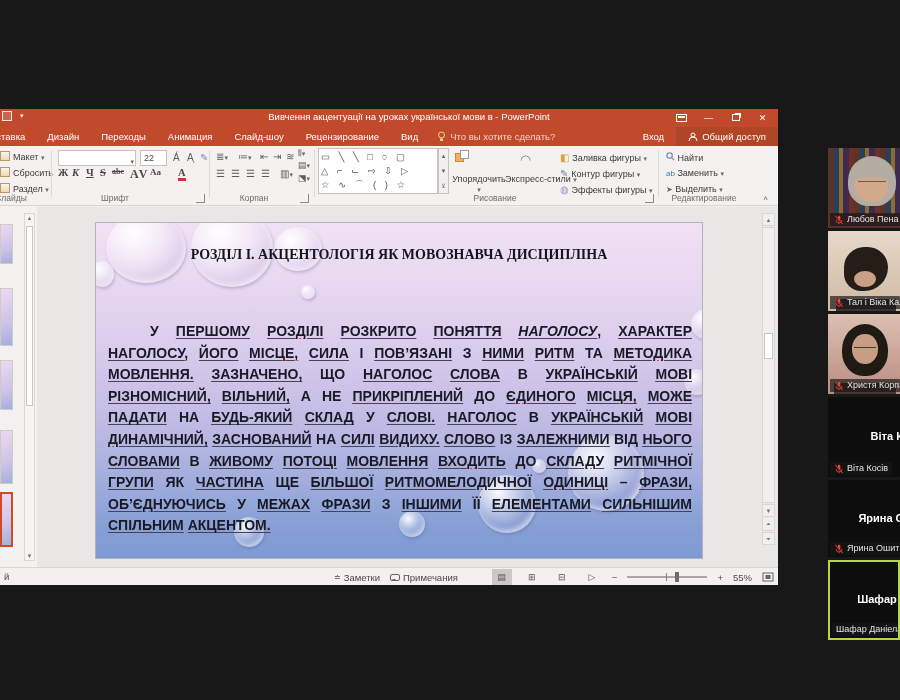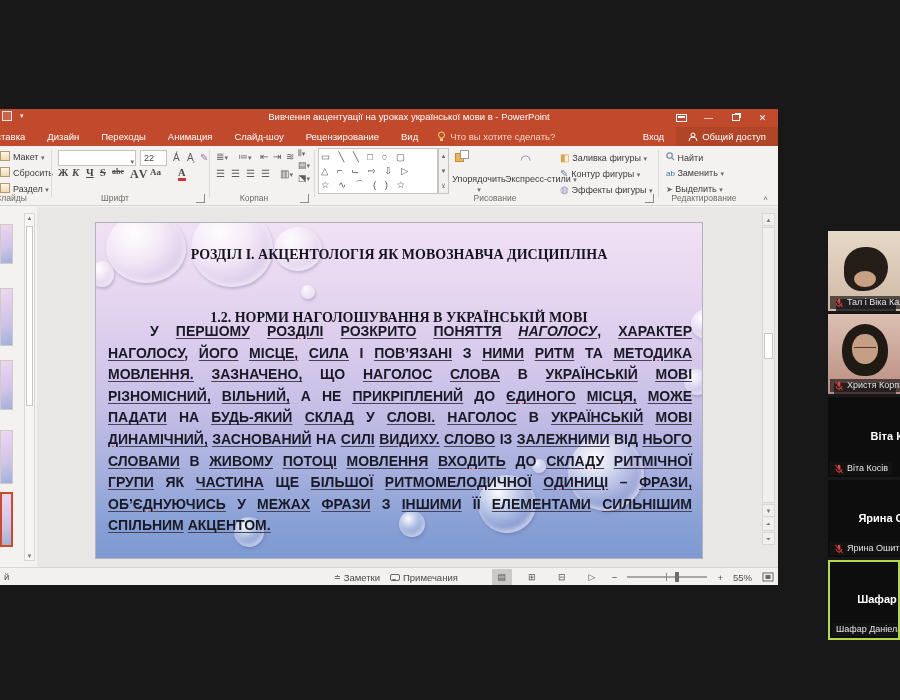--- a/index.html
+++ b/index.html
@@ -251,21 +251,20 @@
         <div class="drop" style="left:205px;top:62px;width:14px;height:14px"></div>
         <div class="drop" style="left:588px;top:146px;width:26px;height:26px"></div>
         <div class="drop" style="left:595px;top:86px;width:30px;height:30px"></div>
         <div class="drop" style="left:138px;top:294px;width:30px;height:30px"></div>
         <div class="drop" style="left:303px;top:288px;width:26px;height:26px"></div>
         <div class="drop" style="left:382px;top:252px;width:58px;height:58px"></div>
         <div class="drop" style="left:436px;top:236px;width:14px;height:14px"></div>
         <div class="drop" style="left:472px;top:212px;width:76px;height:76px"></div>
 
         <div class="stitle" style="top:24px">РОЗДІЛ І. АКЦЕНТОЛОГІЯ ЯК МОВОЗНАВЧА ДИСЦИПЛІНА</div>
-        <div class="stitle" style="top:87px">1.2.  НОРМИ НАГОЛОШУВАННЯ В УКРАЇНСЬКІЙ МОВІ</div>
 
         <div class="sbody"><span>У <span class="sp">ПЕРШОМУ</span> <span class="sp">РОЗДІЛІ</span> <span class="sp">РОЗКРИТО</span> <span class="sp">ПОНЯТТЯ</span></span> <span class="ital sp">НАГОЛОСУ</span><span>, <span class="sp">ХАРАКТЕР</span> <span class="sp">НАГОЛОСУ,</span> <span class="sp">ЙОГО</span> <span class="sp">МІСЦЕ,</span> <span class="sp">СИЛА</span> І <span class="sp">ПОВ’ЯЗАНІ</span> З <span class="sp">НИМИ</span> <span class="sp">РИТМ</span> ТА <span class="sp">МЕТОДИКА</span> <span class="sp">МОВЛЕННЯ.</span> <span class="sp">ЗАЗНАЧЕНО,</span> ЩО <span class="sp">НАГОЛОС</span> <span class="sp">СЛОВА</span> В <span class="sp">УКРАЇНСЬКІЙ</span> <span class="sp">МОВІ</span> <span class="sp">РІЗНОМІСНИЙ,</span> <span class="sp">ВІЛЬНИЙ,</span> А НЕ <span class="sp">ПРИКРІПЛЕНИЙ</span> ДО <span class="sp">ЄДИНОГО</span> <span class="sp">МІСЦЯ,</span> <span class="sp">МОЖЕ</span> <span class="sp">ПАДАТИ</span> НА <span class="sp">БУДЬ-ЯКИЙ</span> <span class="sp">СКЛАД</span> У <span class="sp">СЛОВІ.</span> <span class="sp">НАГОЛОС</span> В <span class="sp">УКРАЇНСЬКІЙ</span> <span class="sp">МОВІ</span> <span class="sp">ДИНАМІЧНИЙ,</span> <span class="sp">ЗАСНОВАНИЙ</span> НА <span class="sp">СИЛІ</span> <span class="sp">ВИДИХУ.</span> <span class="sp">СЛОВО</span> ІЗ <span class="sp">ЗАЛЕЖНИМИ</span> ВІД <span class="sp">НЬОГО</span> <span class="sp">СЛОВАМИ</span> В <span class="sp">ЖИВОМУ</span> <span class="sp">ПОТОЦІ</span> <span class="sp">МОВЛЕННЯ</span> <span class="sp">ВХОДИТЬ</span> ДО <span class="sp">СКЛАДУ</span> <span class="sp">РИТМІЧНОЇ</span> <span class="sp">ГРУПИ</span> ЯК <span class="sp">ЧАСТИНА</span> ЩЕ <span class="sp">БІЛЬШОЇ</span> <span class="sp">РИТМОМЕЛОДИЧНОЇ</span> <span class="sp">ОДИНИЦІ</span> – <span class="sp">ФРАЗИ,</span> <span class="sp">ОБ’ЄДНУЮЧИСЬ</span> У <span class="sp">МЕЖАХ</span> <span class="sp">ФРАЗИ</span> З <span class="sp">ІНШИМИ</span> ЇЇ <span class="sp">ЕЛЕМЕНТАМИ</span> <span class="sp">СИЛЬНІШИМ</span> <span class="sp">СПІЛЬНИМ</span> <span class="sp">АКЦЕНТОМ.</span></span></div>
       </div>
 
       <div class="sscroll">
         <div class="sbox">▲</div>
         <div class="strack">
             <div class="th"></div>
           </div>
         <div class="sbox">▼</div>
@@ -299,20 +298,37 @@
         <span class="stitem">55%</span>
         <svg width="12" height="12" viewBox="0 0 12 12">
             <rect x="1" y="2" width="10" height="8" fill="none" stroke="#666"></rect>
             <rect x="3.5" y="4" width="5" height="4" fill="#666"></rect>
           </svg>
       </span>
     </div>
   </div>
 
 
+  <div class="tile" style="top:148px;height:80px">
+    <div class="pv v2">
+        <div class="hair"></div>
+        <div class="face"></div>
+        <div class="glass"></div>
+        <div class="bod"></div>
+      </div>
+    <span class="nlabel">
+      <svg width="10" height="10" viewBox="0 0 12 12">
+          <rect x="4.6" y="1" width="3" height="6" rx="1.5" fill="#e04a3f"></rect>
+          <path d="M2.5 6a3.5 3.5 0 0 0 7 0" stroke="#e04a3f" fill="none"></path>
+          <line x1="6" y1="9.5" x2="6" y2="11" stroke="#e04a3f"></line>
+          <line x1="1.5" y1="1" x2="10.5" y2="11" stroke="#c03328" stroke-width="1.4"></line>
+        </svg>
+      <span>Любов Пена</span>
+      </span>
+  </div>
 
   <div class="tile" style="top:231px;height:80px">
     <div class="pv v3">
         <div class="hair"></div>
         <div class="face"></div>
         <div class="bod"></div>
       </div>
     <span class="nlabel">
       <svg width="10" height="10" viewBox="0 0 12 12">
           <rect x="4.6" y="1" width="3" height="6" rx="1.5" fill="#e04a3f"></rect>

